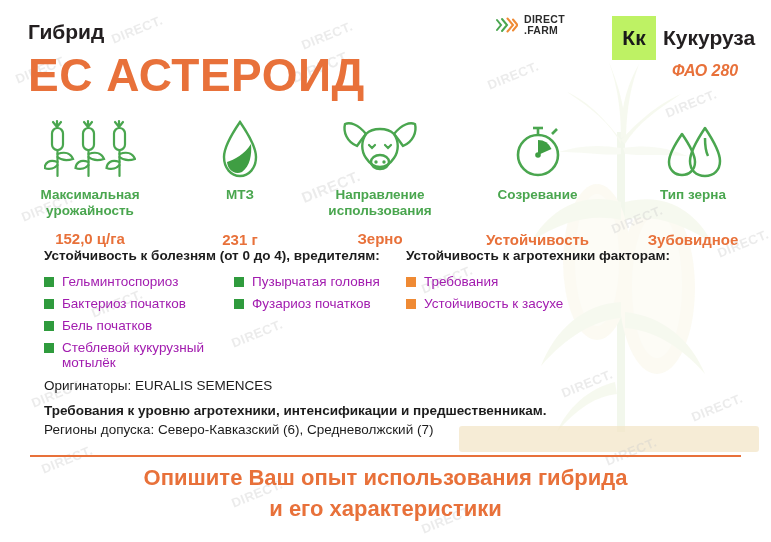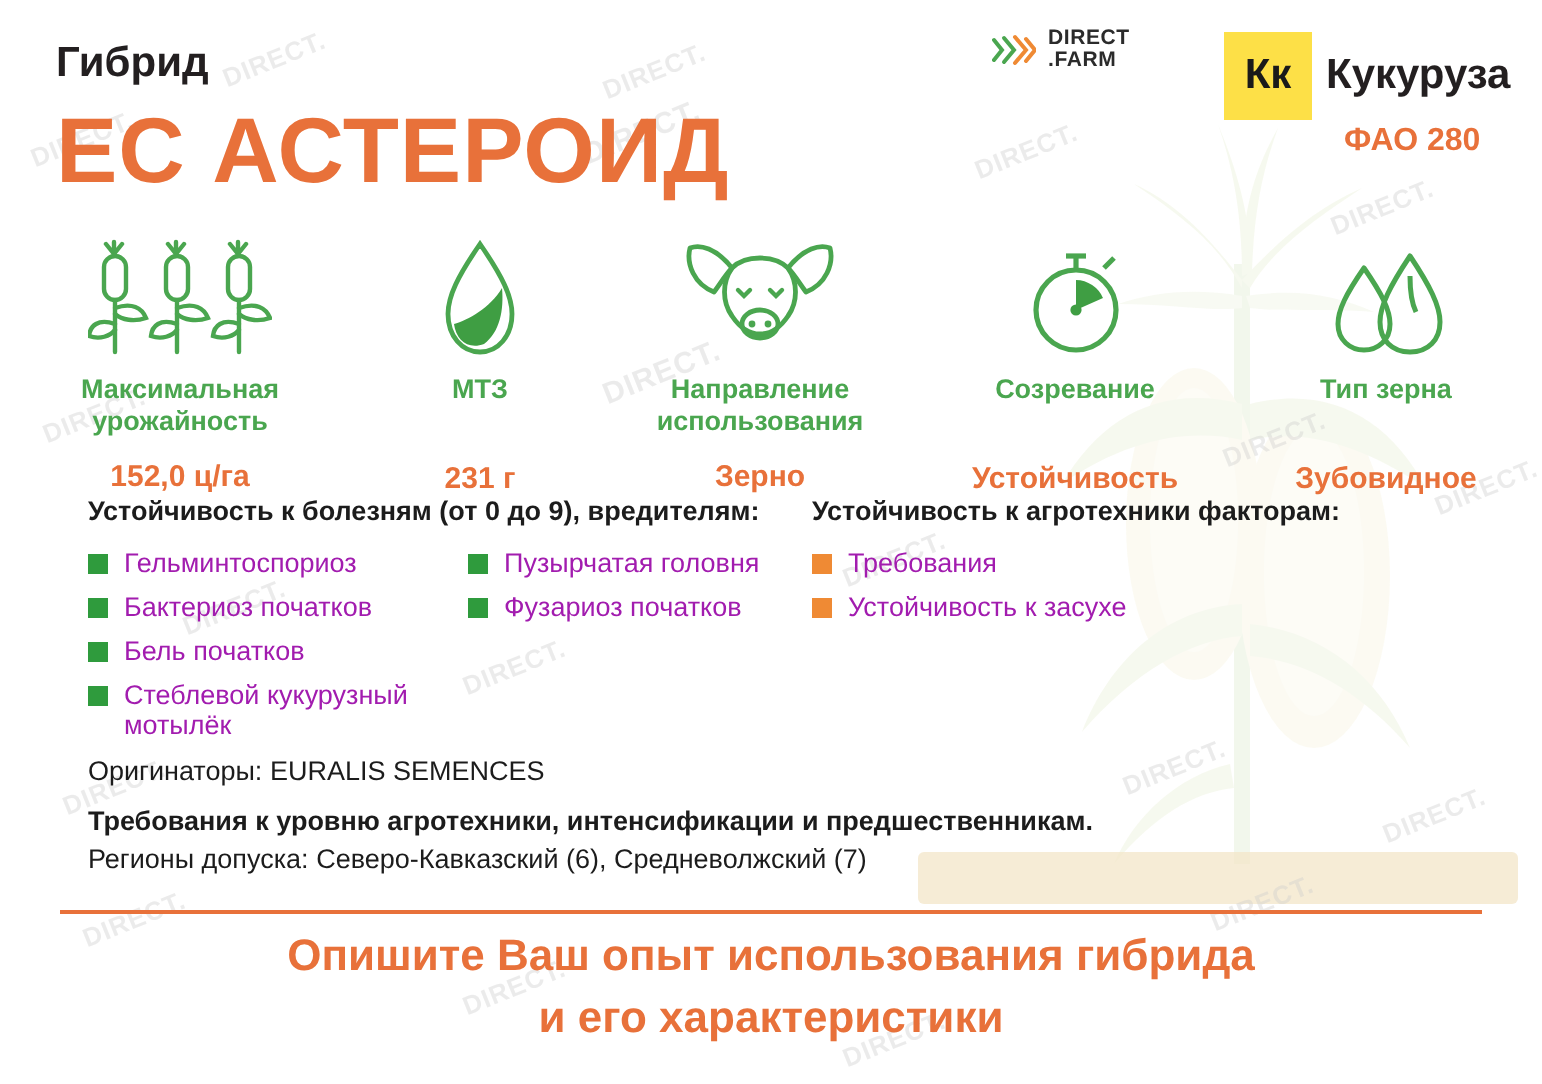--- a/index.html
+++ b/index.html
@@ -107,40 +107,41 @@
     position: absolute;
     left: 612px;
     top: 16px;
     display: flex;
     align-items: center;
     gap: 7px;
   }
   .crop-sq {
     width: 44px;
     height: 44px;
-    background: #fde047;
+    background: #bef264;
     display: flex;
     align-items: center;
     justify-content: center;
     font-size: 21px;
     font-weight: bold;
     color: #1a1a1a;
   }
   .crop-name {
     font-size: 21px;
     font-weight: bold;
     color: #231f20;
   }
   .fao {
     position: absolute;
     left: 672px;
     top: 62px;
     font-size: 16px;
     font-weight: bold;
     color: #e8713a;
+    font-style: italic;
   }
 
   
   .stats {
     position: absolute;
     left: 0;
     top: 116px;
     width: 771px;
     display: flex;
   }
@@ -413,21 +414,21 @@
         </div>
         <div class="stat-label">
           <span>Тип зерна</span>
         </div>
         <div class="stat-value" style="margin-top:28px;">Зубовидное</div>
       </div>
 
     </div>
 
     <div class="res left">
-      <div class="res-head">Устойчивость к болезням (от 0 до 9), вредителям:</div>
+      <div class="res-head">Устойчивость к болезням (от 0 до 4), вредителям:</div>
       <div class="res-cols">
         <ul class="res-list res-col c1">
           <li class="res-item">
             <span class="bullet green"></span>
             <span>Гельминтоспориоз</span>
           </li>
           <li class="res-item">
             <span class="bullet green"></span>
             <span>Бактериоз початков</span>
           </li>

